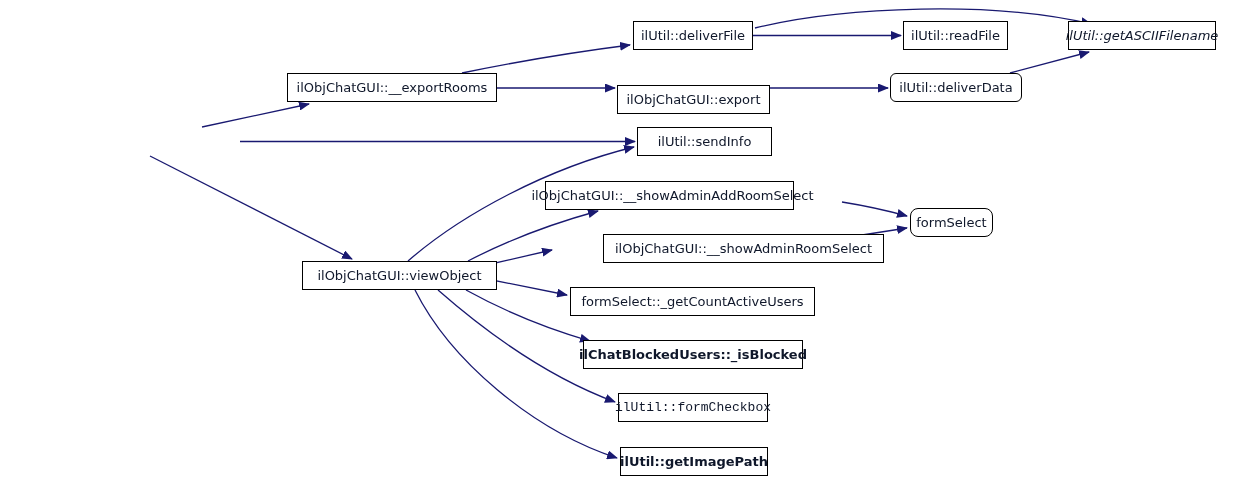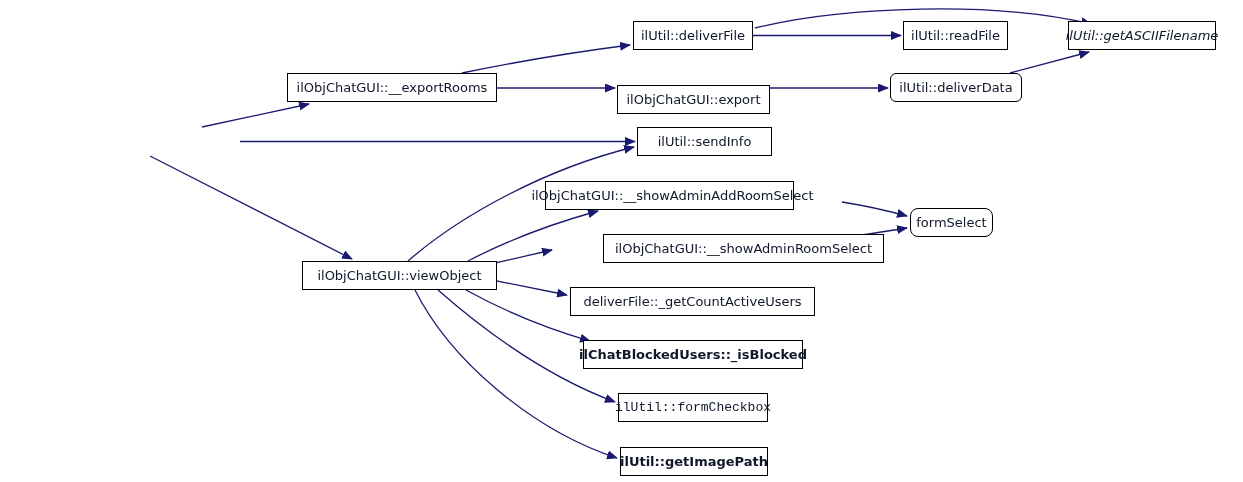--- a/index.html
+++ b/index.html
@@ -92,19 +92,19 @@
   <div id="n1" class="node">ilObjChatGUI::__exportRooms</div>
   <div id="n2" class="node">ilUtil::deliverFile</div>
   <div id="n3" class="node">ilUtil::readFile</div>
   <div id="n4" class="node">ilUtil::getASCIIFilename</div>
   <div id="n5" class="node">ilObjChatGUI::export</div>
   <div id="n6" class="node">ilUtil::deliverData</div>
   <div id="n7" class="node">ilUtil::sendInfo</div>
   <div id="n8" class="node">ilObjChatGUI::viewObject</div>
   <div id="n9" class="node">ilObjChatGUI::__showAdminAddRoomSelect</div>
   <div id="n10" class="node">ilObjChatGUI::__showAdminRoomSelect</div>
-  <div id="n11" class="node">deliverFile::_getCountActiveUsers</div>
+  <div id="n11" class="node">formSelect::_getCountActiveUsers</div>
   <div id="n12" class="node">ilChatBlockedUsers::_isBlocked</div>
   <div id="n13" class="node">ilUtil::formCheckbox</div>
   <div id="n14" class="node">ilUtil::getImagePath</div>
   <div id="n15" class="node">formSelect</div>
 
 </div>
 
 </body></html>

